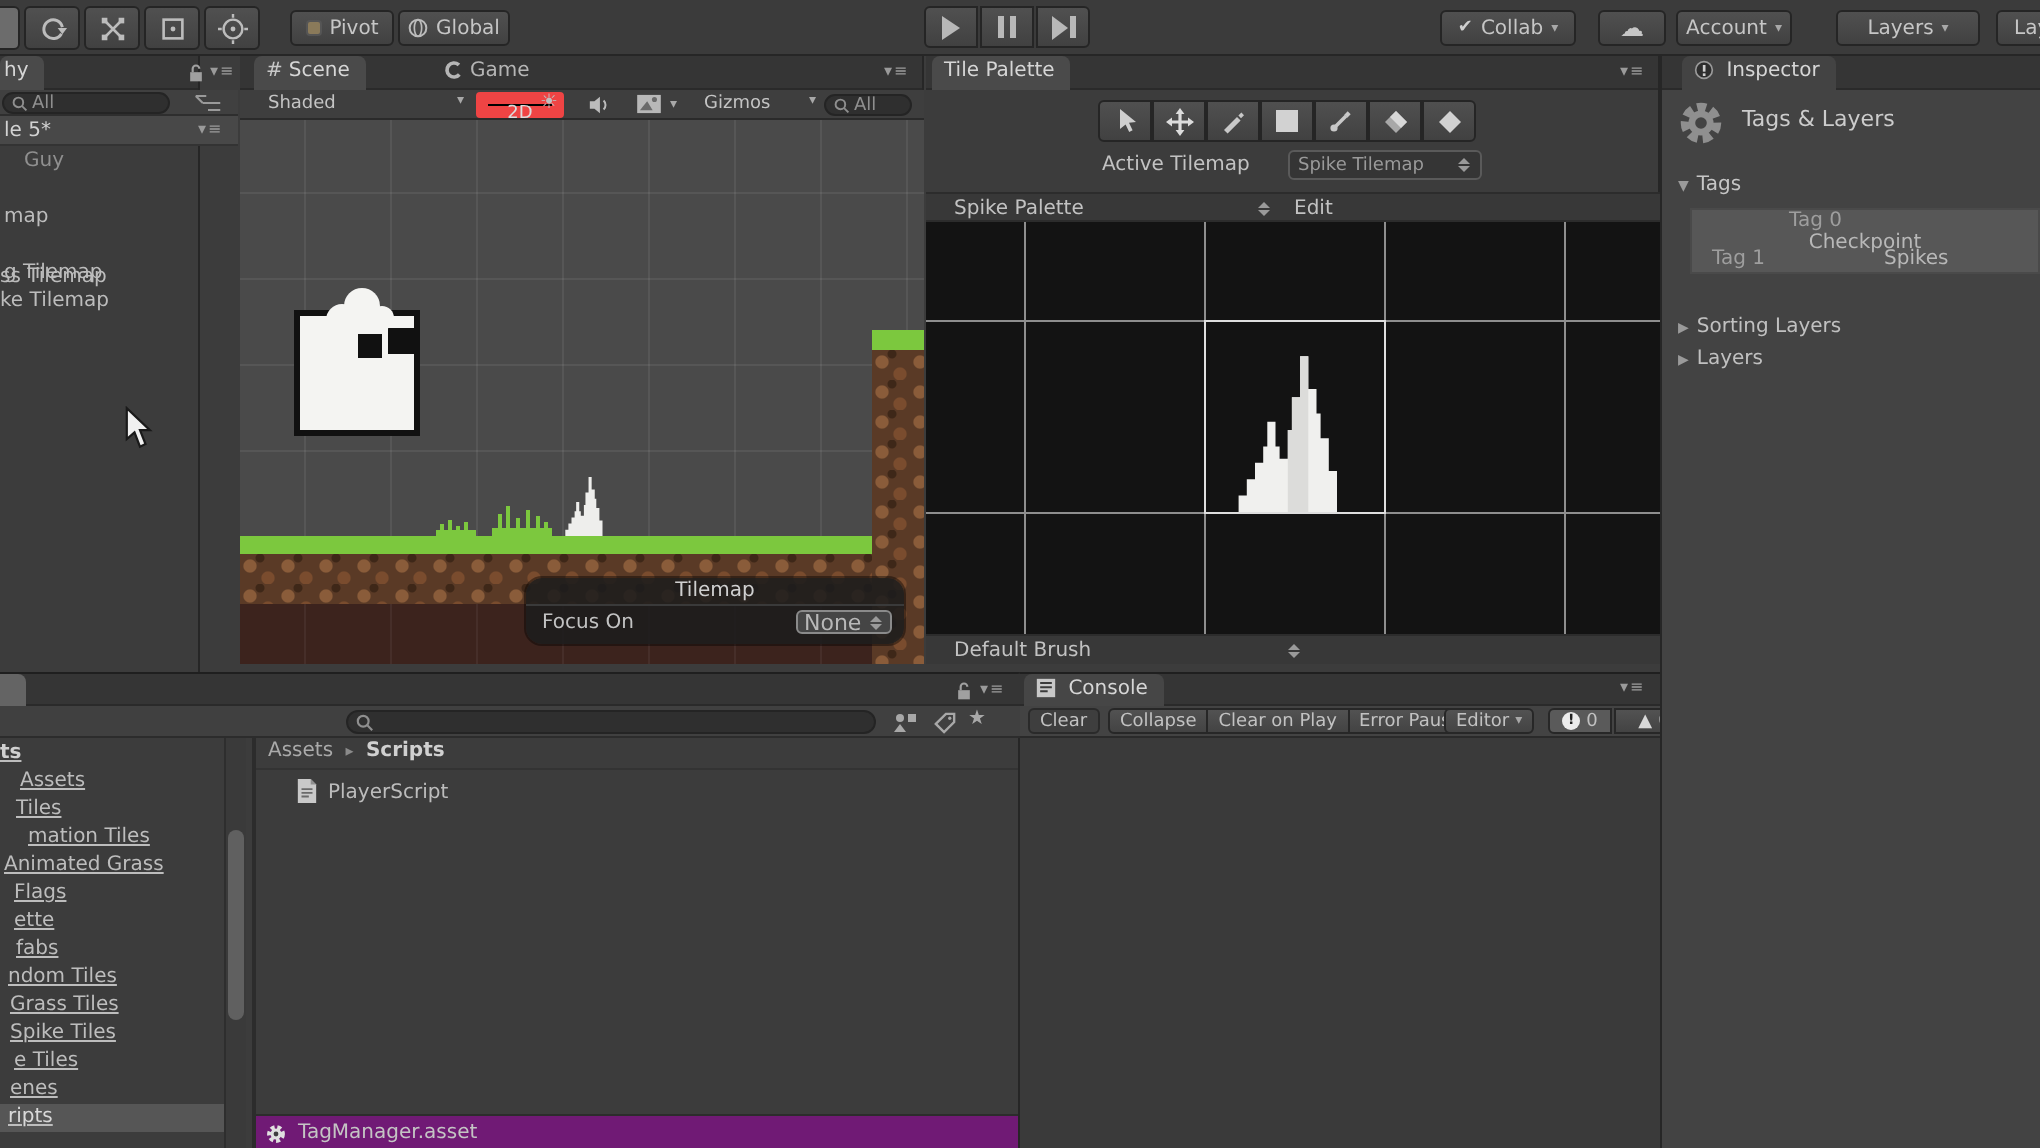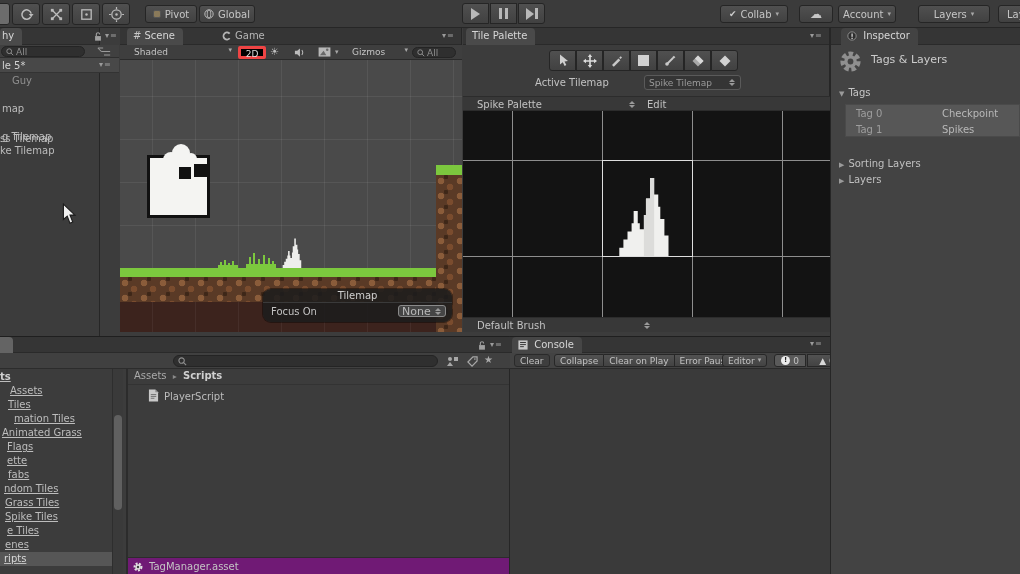--- a/index.html
+++ b/index.html
@@ -173,21 +173,21 @@
           </svg></span><span>Game</span>
     </div>
     <span class="abs menuicons" style="left:322px;top:3px;"><span>▾</span><span>≡</span></span>
   </div>
 
   <div class="abs" style="left:0;top:17px;width:342px;height:15px;background:#3e3e3e;border-bottom:1px solid #2a2a2a;font-size:9px;">
     <div class="abs" style="left:14px;top:2px;width:98px;display:flex;justify-content:space-between;color:#c4c4c4;">
       <span>Shaded</span>
         <span class="chev">▾</span>
     </div>
-    <div class="abs" style="left:118px;top:1px;width:28px;height:13px;background:#000000;border:3px solid #ef4444;border-radius:2px;text-align:center;color:#dcdcdc;"><span>2D</span></div>
+    <div class="abs" style="left:118px;top:1px;width:44px;height:13px;background:#000000;border:6px solid #ef4444;border-radius:2px;text-align:center;color:#dcdcdc;"><span>2D</span></div>
     <span class="abs" style="left:150px;top:1px;font-size:10px;color:#c0c0c0;">☀</span>
     <span class="abs" style="left:174px;top:2px;">
         <svg width="11" height="11" viewBox="0 0 12 12">
           <polygon points="1,4 3.5,4 6.5,1.5 6.5,10.5 3.5,8 1,8" fill="#bcbcbc"></polygon>
           <path d="M8.5 3.5a3.5 3.5 0 0 1 0 5" fill="none" stroke="#bcbcbc" stroke-width="1.1"></path>
         </svg>
       </span>
     <span class="abs" style="left:198px;top:2px;">
         <svg width="13" height="10" viewBox="0 0 14 11">
           <rect x="0.5" y="0.5" width="13" height="10" fill="#b8b8b8"></rect>
@@ -333,21 +333,21 @@
       </div>
     <div class="tbtn" style="width:27px;height:21px;border-radius:0 3px 3px 0;">
         <span>
           <svg width="14" height="14" viewBox="0 0 14 14">
             <polygon points="7,1.5 12.5,7 7,12.5 1.5,7" fill="#d2d2d2"></polygon>
           </svg>
         </span>
       </div>
   </div>
 
-  <div class="abs" style="left:72px;top:49px;color:#c2c2c2;">Active Tilemap</div>
+  <div class="abs" style="left:88px;top:49px;color:#c2c2c2;">Active Tilemap</div>
   <div class="abs" style="left:181px;top:47px;width:97px;height:15px;background:#353535;border:1px solid #5a5a5a;border-radius:3px;display:flex;align-items:center;justify-content:space-between;padding:0 4px;">
     <span style="font-size:9px;color:#9a9a9a;">Spike Tilemap</span>
     <span class="popup-arrows">
         <i class="up"></i>
         <i class="dn"></i>
       </span>
   </div>
 
   <div class="abs" style="left:0;top:68px;width:367px;height:15px;background:#383838;border-top:1px solid #2c2c2c;border-bottom:1px solid #2c2c2c;">
     <span class="abs" style="left:14px;top:2px;color:#c2c2c2;">Spike Palette</span>
@@ -394,21 +394,21 @@
         <circle cx="14" cy="14" r="8" fill="none" stroke="#8f8f8f" stroke-width="5" stroke-dasharray="4.5 2.6"></circle>
         <circle cx="14" cy="14" r="6.5" fill="#8f8f8f"></circle>
         <circle cx="14" cy="14" r="3" fill="#434343"></circle>
       </svg>
     </span>
   <div class="abs" style="left:40px;top:25px;font-size:11px;color:#cccccc;">Tags &amp; Layers</div>
   <div class="abs" style="left:8px;top:59px;">
     <span class="foldtri">▼</span><span style="color:#c6c6c6;">Tags</span>
   </div>
   <div class="abs" style="left:14px;top:76px;right:0;height:33px;background:#575757;border:1px solid #4a4a4a;">
-    <div style="display:flex;height:16px;align-items:center;">
+    <div style="display:flex;height:16px;align-items:center;flex-direction:column;">
       <span style="width:96px;padding-left:10px;color:#9e9e9e;">Tag 0</span>
       <span style="color:#b8b8b8;">Checkpoint</span>
     </div>
     <div style="display:flex;height:16px;align-items:center;">
       <span style="width:96px;padding-left:10px;color:#9e9e9e;">Tag 1</span>
       <span style="color:#b8b8b8;">Spikes</span>
     </div>
   </div>
   <div class="abs" style="left:8px;top:130px;">
     <span class="foldtri">▶</span><span style="color:#c0c0c0;">Sorting Layers</span>

